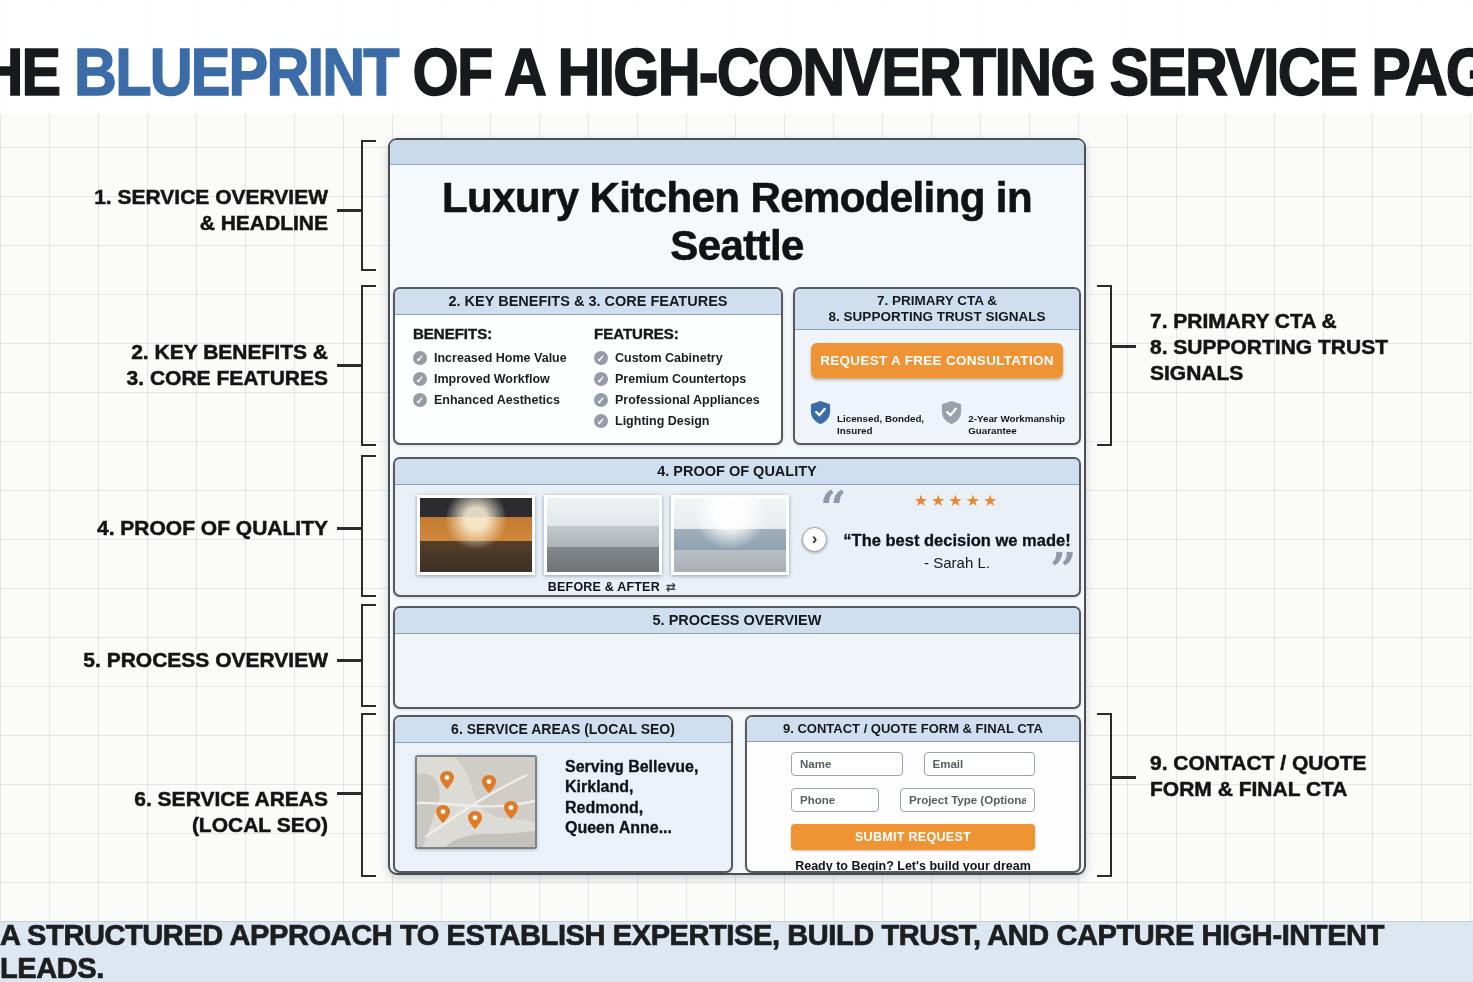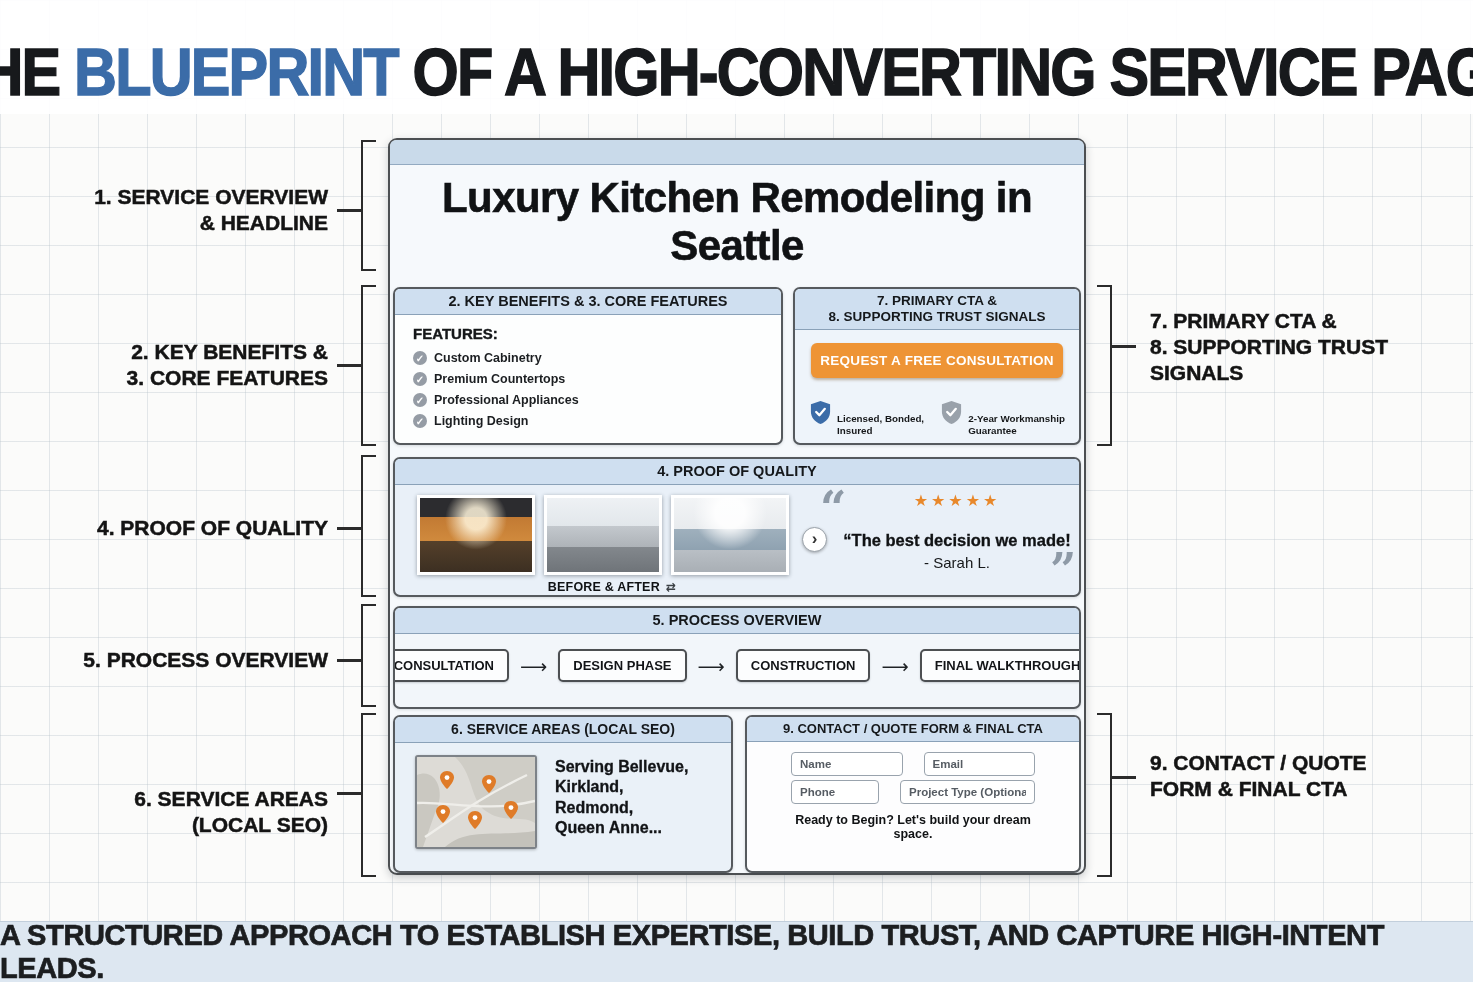--- a/index.html
+++ b/index.html
@@ -156,31 +156,31 @@
   .step {
     border: 2px solid #4c4f52; border-radius: 5px; background: #fcfdfe;
     padding: 7px 13px; font-size: 13px; font-weight: 700; color: #121417;
     box-shadow: 0 1px 2px rgba(30,40,50,0.2); white-space: nowrap;
   }
   .parrow::before { content: "⟶"; font-family: "DejaVu Sans", sans-serif; font-size: 19px; color: #1f2225; }
 
   
   .sa-box { left: 3px; top: 575px; width: 340px; height: 158px; background: #eaf1f8; }
   .sa-box .panel-header { font-size: 14px; }
-  .sa-body { display: flex; gap: 18px; padding: 12px 12px 0 20px; }
+  .sa-body { display: flex; gap: 28px; padding: 12px 12px 0 20px; }
   .map-wrap { width: 122px; height: 94px; border: 2px solid #7d8288; border-radius: 3px;
     overflow: hidden; background: #dddbd6; box-shadow: 0 1px 3px rgba(0,0,0,0.25); flex: 0 0 auto; }
   .sa-text { font-size: 16px; font-weight: 700; line-height: 1.28; white-space: pre-line;
     color: #121417; -webkit-text-stroke: 0.3px #121417; padding-top: 2px; }
 
   
   .form-box { left: 355px; top: 575px; width: 336px; height: 158px; background: #fdfdfe; }
   .form-box .panel-header { font-size: 13px; }
   .form-body { width: 244px; margin: 10px auto 0; }
-  .f-row { display: flex; gap: 21px; margin-bottom: 4px; }
+  .f-row { display: flex; gap: 21px; margin-bottom: 12px; }
   .f-row input {
     height: 24px; border: 1.5px solid #99a3ad; border-radius: 4px; background: #fff;
     font-family: "Liberation Sans", sans-serif; font-size: 11.5px; font-weight: 600;
     color: #3a3f44; padding: 0 8px; width: 100%;
   }
   .f-row input::placeholder { color: #565c63; font-weight: 600; }
   .f-phone { flex: 0 0 88px; }
   .submit-btn {
     display: block; width: 100%; height: 26px; border: none; border-radius: 4px;
     background: #ee9435; color: #fff; font-family: "Liberation Sans", sans-serif;
@@ -233,20 +233,35 @@
 <div class="mockup">
   <div class="m-topbar"></div>
 
   <div class="hero">
     <div class="hero-h1">Luxury Kitchen Remodeling in Seattle</div>
   </div>
 
   <div class="panel benefits-box">
     <div class="panel-header">2. KEY BENEFITS &amp; 3. CORE FEATURES</div>
     <div class="bf-cols">
+      <div class="bf-col">
+        <div class="bf-title">BENEFITS:</div>
+        <div class="bf-item">
+            <span class="check"></span>
+            <span>Increased Home Value</span>
+          </div>
+        <div class="bf-item">
+            <span class="check"></span>
+            <span>Improved Workflow</span>
+          </div>
+        <div class="bf-item">
+            <span class="check"></span>
+            <span>Enhanced Aesthetics</span>
+          </div>
+      </div>
       <div class="bf-col">
         <div class="bf-title">FEATURES:</div>
         <div class="bf-item">
             <span class="check"></span>
             <span>Custom Cabinetry</span>
           </div>
         <div class="bf-item">
             <span class="check"></span>
             <span>Premium Countertops</span>
           </div>
@@ -301,29 +316,20 @@
         <div class="stars"><span class="star"></span><span class="star"></span><span class="star"></span><span class="star"></span><span class="star"></span></div>
         <div class="quote-text">“The best decision we made!</div>
         <div class="quote-attr">- Sarah L.</div>
       </div>
       <span class="q-mark q-close"></span>
     </div>
   </div>
 
   <div class="panel process-box">
     <div class="panel-header">5. PROCESS OVERVIEW</div>
-    <div class="process-row">
-      <div class="step">CONSULTATION</div>
-      <span class="parrow"></span>
-      <div class="step">DESIGN PHASE</div>
-      <span class="parrow"></span>
-      <div class="step">CONSTRUCTION</div>
-      <span class="parrow"></span>
-      <div class="step">FINAL WALKTHROUGH</div>
-    </div>
   </div>
 
   <div class="panel sa-box">
     <div class="panel-header">6. SERVICE AREAS (LOCAL SEO)</div>
     <div class="sa-body">
       <div class="map-wrap">
         <svg width="118" height="90" viewBox="0 0 118 90">
           <rect width="118" height="90" fill="#dddbd6"></rect>
           <path d="M0 18 C18 10 30 34 18 56 L6 90 L0 90 Z" fill="#cac8c1"></path>
           <path d="M38 0 C58 18 52 46 72 56 C88 66 106 58 118 66 L118 0 Z" fill="#cfcdc6"></path>
@@ -363,20 +369,21 @@
     <div class="panel-header">9. CONTACT / QUOTE FORM &amp; FINAL CTA</div>
     <div class="form-body">
       <div class="f-row">
         <input type="text" placeholder="Name" style="">
         <input type="text" placeholder="Email" style="">
       </div>
       <div class="f-row">
         <input type="text" class="f-phone" placeholder="Phone" style="">
         <input type="text" placeholder="Project Type (Optional)" style="">
       </div>
+      <button class="submit-btn">SUBMIT REQUEST</button>
       <div class="form-closing">Ready to Begin? Let's build your dream space.</div>
     </div>
   </div>
 </div>
 
 <div class="footer-banner">
   <span>A STRUCTURED APPROACH TO ESTABLISH EXPERTISE, BUILD TRUST, AND CAPTURE HIGH-INTENT LEADS.</span>
 </div>
 
 </body></html>

